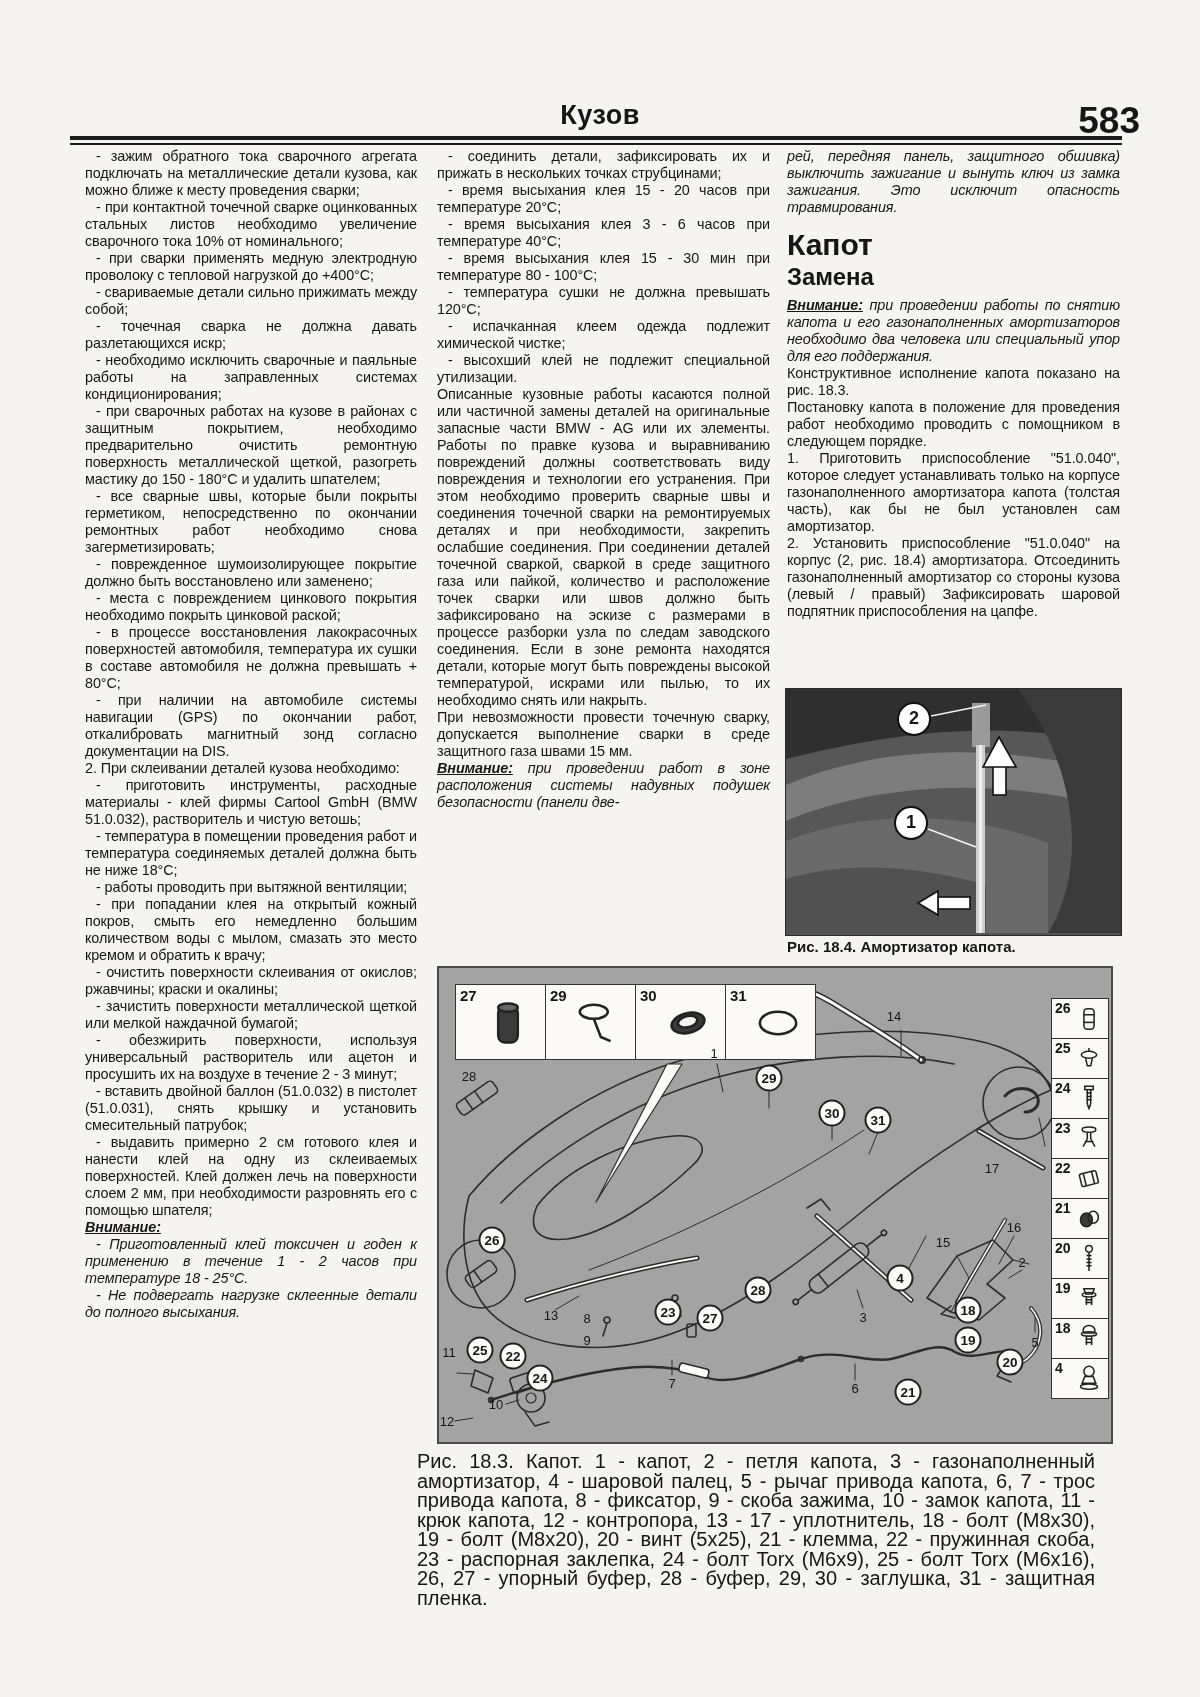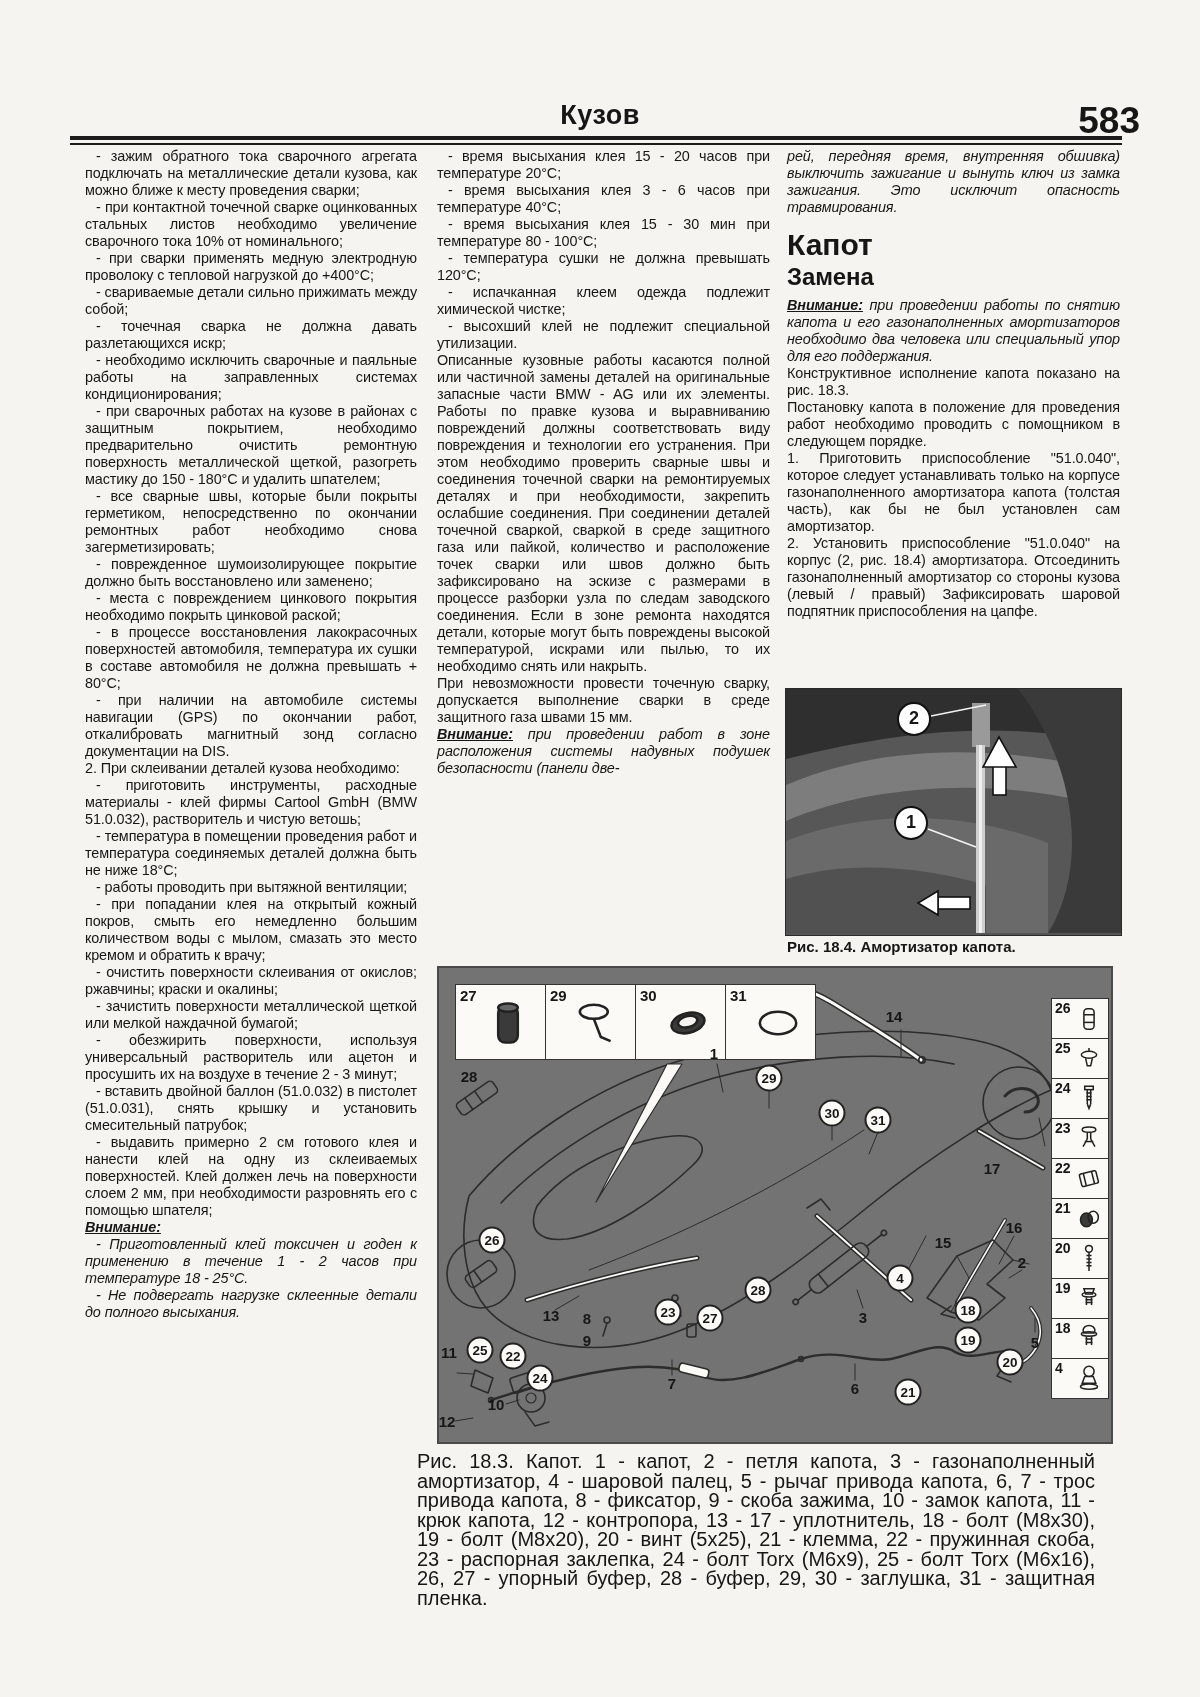--- a/index.html
+++ b/index.html
@@ -31,37 +31,37 @@
           border:1px solid #2a2a2a;background:#555;}
   .fig184 svg{position:absolute;left:0;top:0;}
   .photo-callout{position:absolute;width:34px;height:34px;border-radius:50%;
                  background:#fff;border:2.5px solid #111;box-sizing:border-box;
                  text-align:center;line-height:29px;font-size:18px;font-weight:bold;
                  transform:translate(-50%,-50%);}
   .cap184{position:absolute;left:787px;top:938px;width:333px;font-size:15px;
           font-weight:bold;line-height:18px;}
   
   .fig183{position:absolute;left:437px;top:966px;width:676px;height:478px;
-          border:2px solid #4a4a4a;background:#737373;box-sizing:border-box;}
+          border:2px solid #4a4a4a;background:#a3a3a3;box-sizing:border-box;}
   .fig183 .art{position:absolute;left:0;top:0;z-index:1;}
   .legend-strip{position:absolute;left:16px;top:16px;height:74px;display:flex;z-index:2;
                 border:1.5px solid #333;background:#fbfaf7;}
   .legend-cell{width:89px;border-right:1.5px solid #333;position:relative;}
   .legend-cell:last-child{border-right:none;}
   .legend-cell .num{position:absolute;left:4px;top:2px;font-size:15px;font-weight:bold;}
   .legend-cell .ic{position:absolute;left:24px;top:10px;}
   .legend-cell svg{width:56px;height:56px;}
   .parts-col{position:absolute;left:612px;top:30px;width:58px;z-index:2;}
   .part-cell{height:39px;border:1.5px solid #333;border-bottom:none;background:#fbfaf7;
              position:relative;box-sizing:content-box;}
   .part-cell:last-child{border-bottom:1.5px solid #333;}
   .part-cell .num{position:absolute;left:3px;top:1px;font-size:14px;font-weight:bold;}
   .part-cell .ic{position:absolute;right:2px;top:3px;}
   .part-cell svg{width:34px;height:34px;}
-  .plabel{position:absolute;z-index:3;font-size:15px;font-weight:bold;
+  .plabel{position:absolute;z-index:3;font-size:13px;font-weight:normal;
           transform:translate(-50%,-50%);}
   .clabel{position:absolute;z-index:3;width:27px;height:27px;border-radius:50%;
           border:2px solid #222;background:#fbfaf7;box-sizing:border-box;text-align:center;
           line-height:23px;font-size:13.5px;font-weight:bold;transform:translate(-50%,-50%);}
   .cap183{position:absolute;left:417px;top:1452px;width:678px;font-size:20px;
           font-weight:normal;line-height:19.5px;text-align:justify;}
 </style>
 </head>
 <body>
 
@@ -90,32 +90,33 @@
     <p>- очистить поверхности склеивания от окислов; ржавчины; краски и окалины;</p>
     <p>- зачистить поверхности металлической щеткой или мелкой наждачной бумагой;</p>
     <p>- обезжирить поверхности, используя универсальный растворитель или ацетон и просушить их на воздухе в течение 2 - 3 минут;</p>
     <p>- вставить двойной баллон (51.0.032) в пистолет (51.0.031), снять крышку и установить смесительный патрубок;</p>
     <p>- выдавить примерно 2 см готового клея и нанести клей на одну из склеиваемых поверхностей. Клей должен лечь на поверхности слоем 2 мм, при необходимости разровнять его с помощью шпателя;</p>
     <p class="attn-lead-line">Внимание:</p>
     <p class="italic">- Приготовленный клей токсичен и годен к применению в течение 1 - 2 часов при температуре 18 - 25°С.</p>
     <p class="italic">- Не подвергать нагрузке склеенные детали до полного высыхания.</p>
   </div>
 <div class="col col2">
+    <p>- соединить детали, зафиксировать их и прижать в нескольких точках струбцинами;</p>
     <p>- время высыхания клея 15 - 20 часов при температуре 20°С;</p>
     <p>- время высыхания клея 3 - 6 часов при температуре 40°С;</p>
     <p>- время высыхания клея 15 - 30 мин при температуре 80 - 100°С;</p>
     <p>- температура сушки не должна превышать 120°С;</p>
     <p>- испачканная клеем одежда подлежит химической чистке;</p>
     <p>- высохший клей не подлежит специальной утилизации.</p>
     <p class="noindent">Описанные кузовные работы касаются полной или частичной замены деталей на оригинальные запасные части BMW - AG или их элементы. Работы по правке кузова и выравниванию повреждений должны соответствовать виду повреждения и технологии его устранения. При этом необходимо проверить сварные швы и соединения точечной сварки на ремонтируемых деталях и при необходимости, закрепить ослабшие соединения. При соединении деталей точечной сваркой, сваркой в среде защитного газа или пайкой, количество и расположение точек сварки или швов должно быть зафиксировано на эскизе с размерами в процессе разборки узла по следам заводского соединения. Если в зоне ремонта находятся детали, которые могут быть повреждены высокой температурой, искрами или пылью, то их необходимо снять или накрыть.</p>
     <p class="noindent">При невозможности провести точечную сварку, допускается выполнение сварки в среде защитного газа швами 15 мм.</p>
     <p class="italic noindent"><span class="attn-lead">Внимание:</span><span> при проведении работ в зоне расположения системы надувных подушек безопасности (панели две-</span></p>
   </div>
 <div class="col col3">
-    <p class="italic noindent">рей, передняя время, внутренняя обшивка) выключить зажигание и вынуть ключ из замка зажигания. Это исключит опасность травмирования.</p>
+    <p class="italic noindent">рей, передняя панель, защитного обшивка) выключить зажигание и вынуть ключ из замка зажигания. Это исключит опасность травмирования.</p>
     <p class="h1">Капот</p>
     <p class="h2">Замена</p>
     <p class="italic noindent"><span class="attn-lead">Внимание:</span><span> при проведении работы по снятию капота и его газонаполненных амортизаторов необходимо два человека или специальный упор для его поддержания.</span></p>
     <p class="noindent">Конструктивное исполнение капота показано на рис. 18.3.</p>
     <p class="noindent">Постановку капота в положение для проведения работ необходимо проводить с помощником в следующем порядке.</p>
     <p class="noindent">1. Приготовить приспособление "51.0.040", которое следует устанавливать только на корпусе газонаполненного амортизатора капота (толстая часть), как бы не был установлен сам амортизатор.</p>
     <p class="noindent">2. Установить приспособление "51.0.040" на корпус (2, рис. 18.4) амортизатора. Отсоединить газонаполненный амортизатор со стороны кузова (левый / правый) Зафиксировать шаровой подпятник приспособления на цапфе.</p>
   </div>
 
 <div class="fig184">

